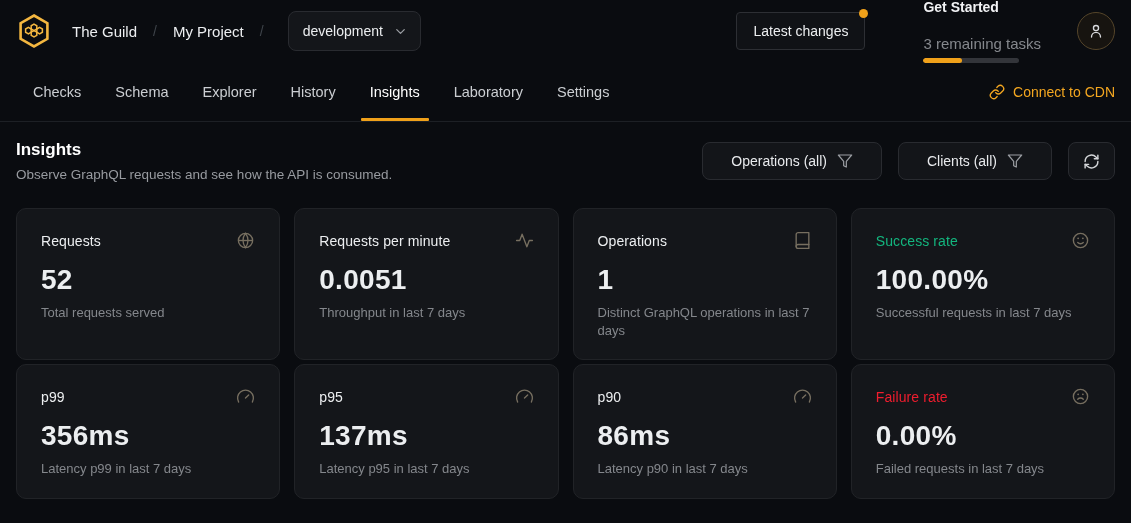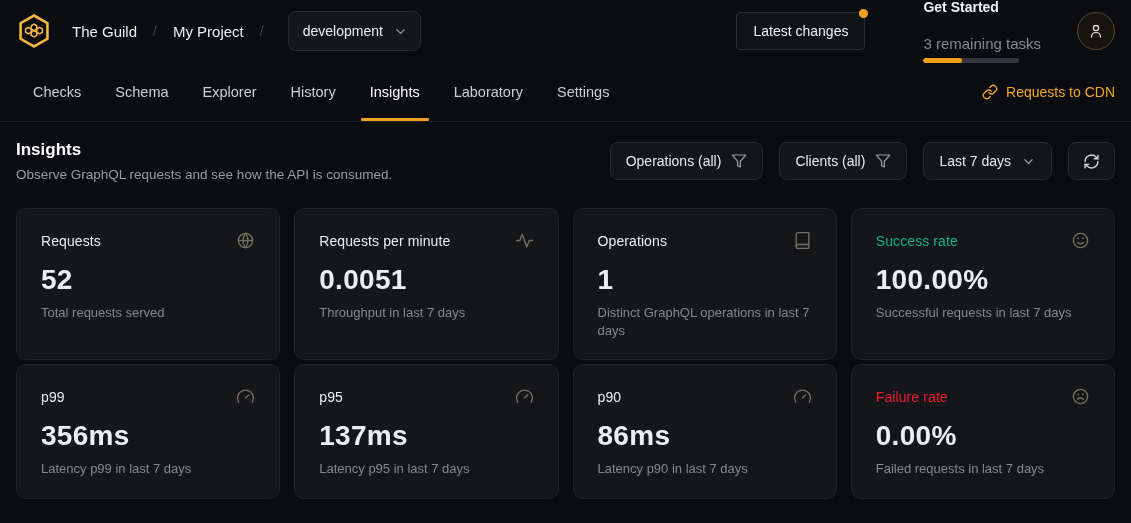--- a/index.html
+++ b/index.html
@@ -68,21 +68,21 @@
 
   
   .content { padding:18px 16px 0; }
   .content-head { display:flex; align-items:center; justify-content:space-between; }
   .page-title { font-size:17px; font-weight:700; color:#ffffff; }
   .page-sub { font-size:13.5px; color:#989ba0; margin-top:7px; }
   .filters { display:flex; align-items:center; gap:16px; }
   .filter-btn {
     display:flex; align-items:center; gap:10px;
     background:#131519; border:1px solid #292b30; border-radius:8px;
-    height:38px; padding:0 15px; color:#e8eaed; font-size:14px; cursor:pointer;
+    height:38px; padding:0 28px; color:#e8eaed; font-size:14px; cursor:pointer;
   }
   .icon-btn { padding:0 14px; }
 
   
   .cards {
     margin-top:26px; display:grid;
     grid-template-columns:repeat(4,1fr); gap:4px 14px;
   }
   .card {
     background:#14161a; border:1px solid #212327; border-radius:10px;
@@ -159,21 +159,21 @@
   <div class="tab">Laboratory</div>
   <div class="tab">Settings</div>
 
   <div class="cdn-link">
     <span>
       <svg viewBox="0 0 24 24" width="16" height="16" fill="none" stroke="currentColor" stroke-width="2" stroke-linecap="round" stroke-linejoin="round">
         <path d="M10 13a5 5 0 0 0 7.54.54l3-3a5 5 0 0 0-7.07-7.07l-1.72 1.71"></path>
         <path d="M14 11a5 5 0 0 0-7.54-.54l-3 3a5 5 0 0 0 7.07 7.07l1.71-1.71"></path>
       </svg>
     </span>
-    <span>Requests to CDN</span>
+    <span>Connect to CDN</span>
   </div>
 </nav>
 
 <main class="content">
   <div class="content-head">
     <div>
       <div class="page-title">Insights</div>
       <div class="page-sub">Observe GraphQL requests and see how the API is consumed.</div>
     </div>
     <div class="filters">
@@ -183,28 +183,20 @@
           <svg viewBox="0 0 24 24" width="16" height="16" fill="none" stroke="currentColor" stroke-width="1.8" stroke-linejoin="round">
               <path d="M22 3H2l8 9.46V19l4 2v-8.54L22 3z"></path>
             </svg>
         </span>
       </button>
       <button class="filter-btn">
         <span>Clients (all)</span>
         <span class="muted-ic">
           <svg viewBox="0 0 24 24" width="16" height="16" fill="none" stroke="currentColor" stroke-width="1.8" stroke-linejoin="round">
               <path d="M22 3H2l8 9.46V19l4 2v-8.54L22 3z"></path>
-            </svg>
-        </span>
-      </button>
-      <button class="filter-btn">
-        <span>Last 7 days</span>
-        <span class="muted-ic">
-          <svg viewBox="0 0 24 24" width="15" height="15" fill="none" stroke="currentColor" stroke-width="2" stroke-linecap="round" stroke-linejoin="round">
-              <polyline points="6 9 12 15 18 9"></polyline>
             </svg>
         </span>
       </button>
       <button class="filter-btn icon-btn">
         <span>
           <svg viewBox="0 0 24 24" width="17" height="17" fill="none" stroke="#d4d6d9" stroke-width="2" stroke-linecap="round" stroke-linejoin="round">
             <path d="M3 12a9 9 0 0 1 15.3-6.4L21 8"></path>
               <polyline points="21 3 21 8 16 8"></polyline>
             <path d="M21 12a9 9 0 0 1-15.3 6.4L3 16"></path>
               <polyline points="3 21 3 16 8 16"></polyline>

